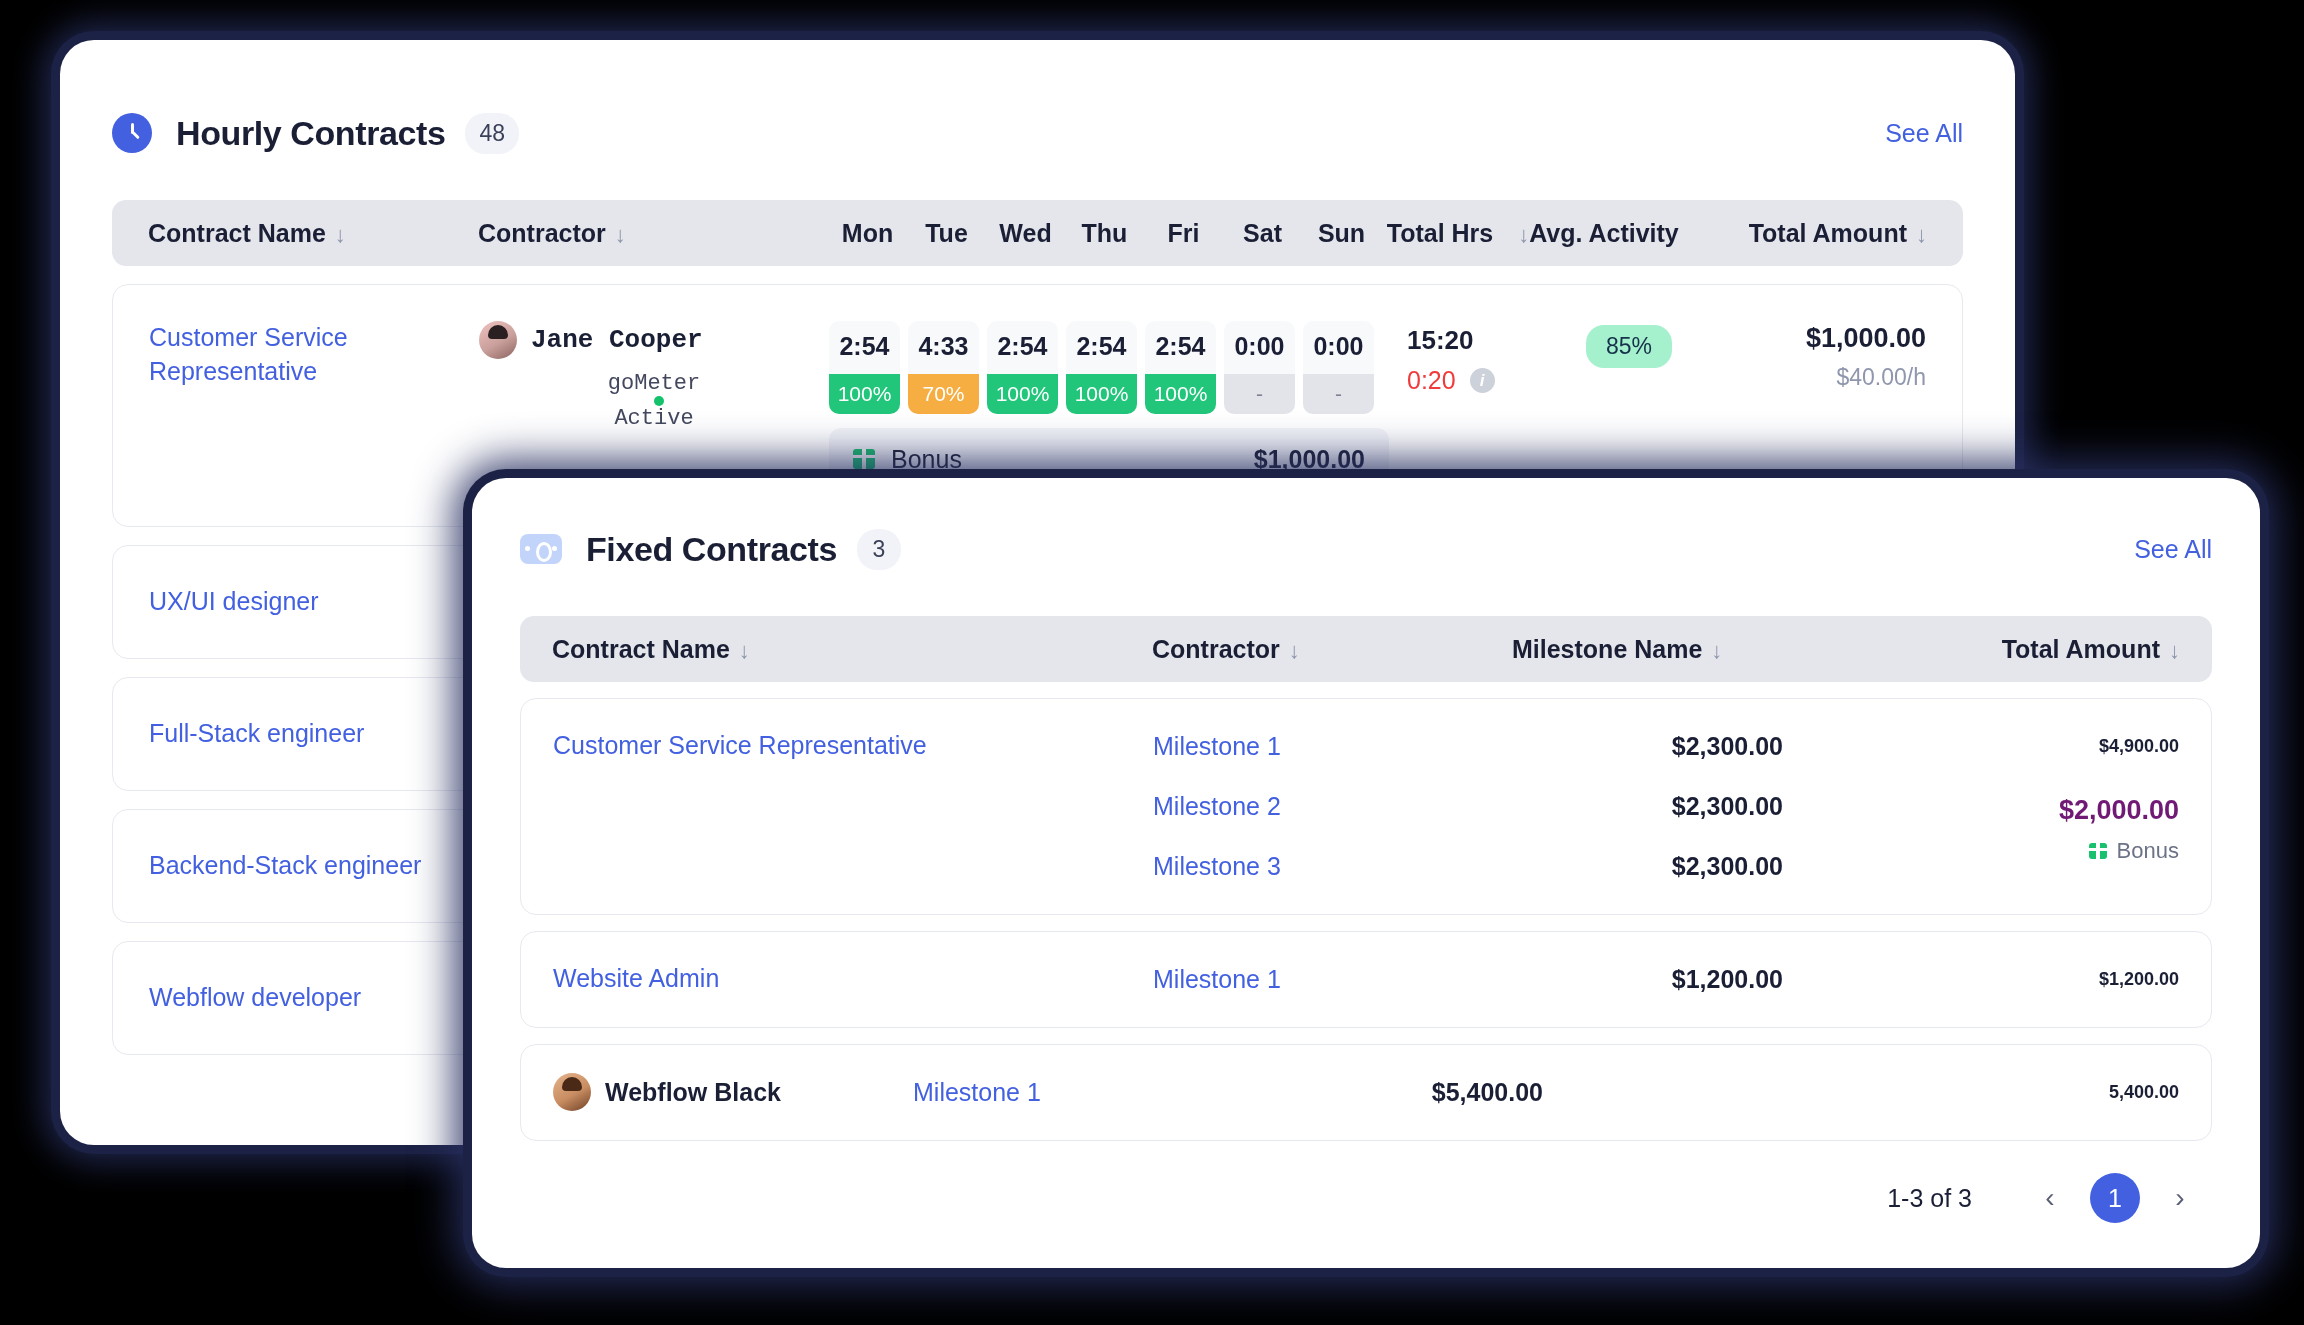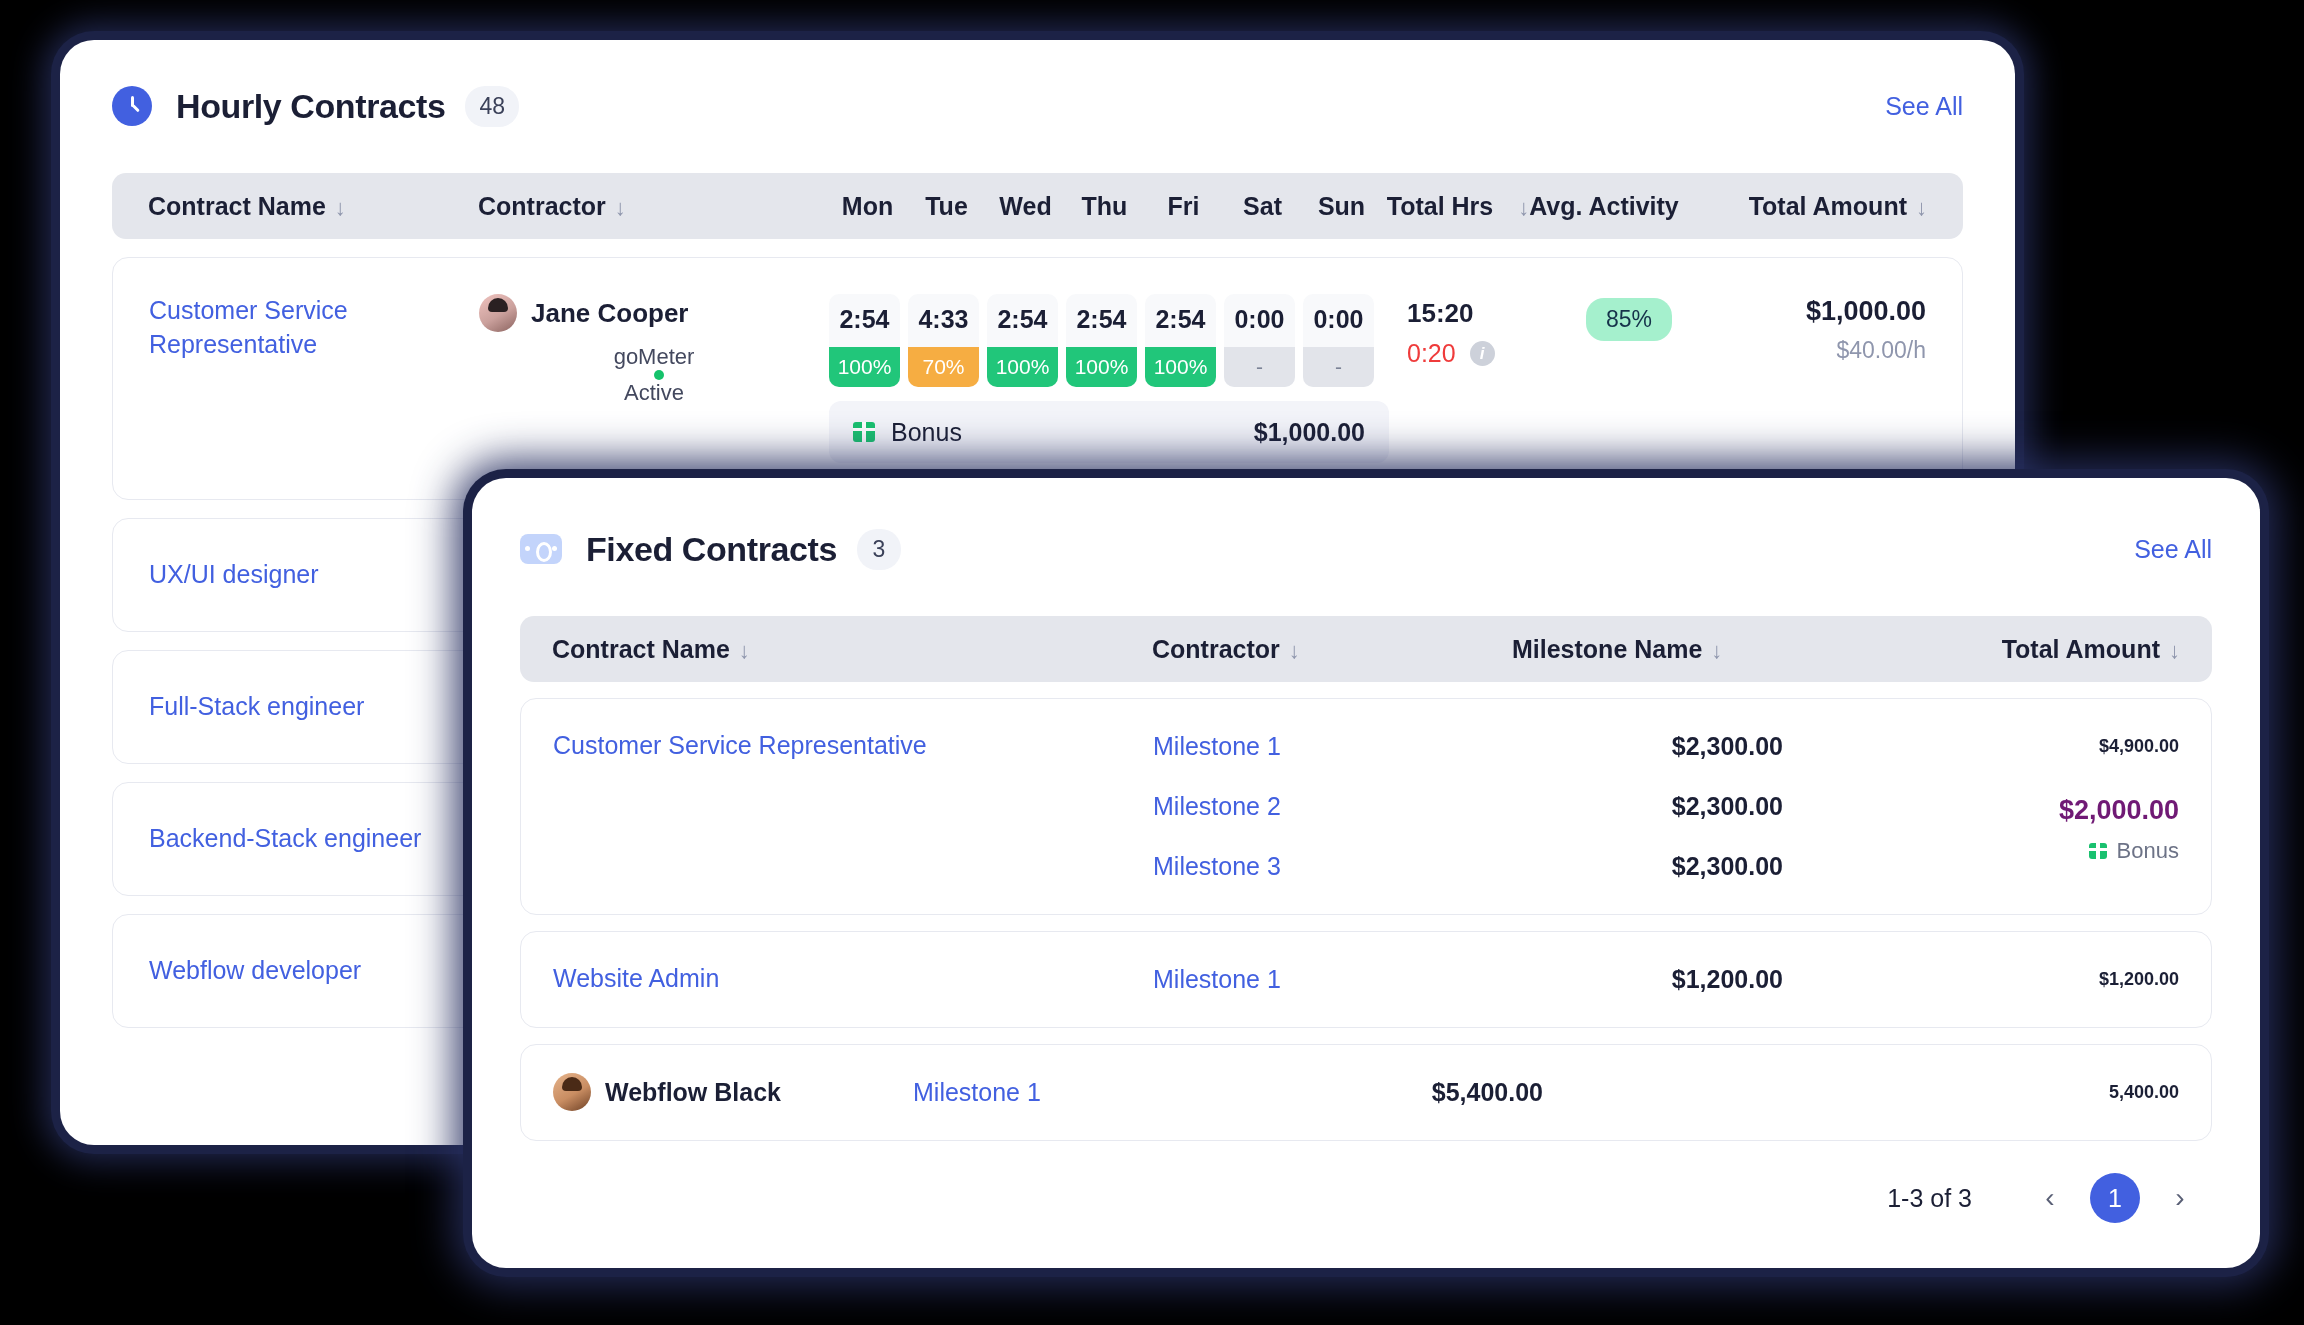--- a/index.html
+++ b/index.html
@@ -16,21 +16,21 @@
   
   .hourly-card {
     position: absolute;
     left: 60px;
     top: 40px;
     width: 1955px;
     height: 1105px;
     background: #ffffff;
     border-radius: 34px;
     box-shadow: 0 0 0 9px #1c2246, 0 0 34px 16px rgba(40,48,96,0.85);
-    padding: 37px 52px;
+    padding: 64px 52px;
   }
 
   .card-head {
     display: flex;
     align-items: center;
     height: 58px;
     margin-bottom: 38px;
   }
 
   .clock-icon {
@@ -117,21 +117,21 @@
     min-height: 180px;
   }
   .contract-link {
     width: 330px;
     color: #4260e0;
     font-size: 25px;
     font-weight: 500;
     line-height: 1.35;
     cursor: pointer;
   }
-  .ctr-block { width: 350px; }
+  .ctr-block { width: 350px; font-family: Liberation Mono, monospace; }
   .ctr-top { display: flex; align-items: center; }
   .avatar {
     width: 38px; height: 38px; border-radius: 50%;
     flex: 0 0 auto; margin-right: 14px;
     background: linear-gradient(150deg,#f0c3bf 0%,#caa09c 55%,#8a625e 100%);
     position: relative; overflow: hidden;
   }
   .avatar::after {
     content:""; position:absolute; left:9px; top:4px;
     width:20px; height:14px; border-radius: 10px 10px 4px 4px;

